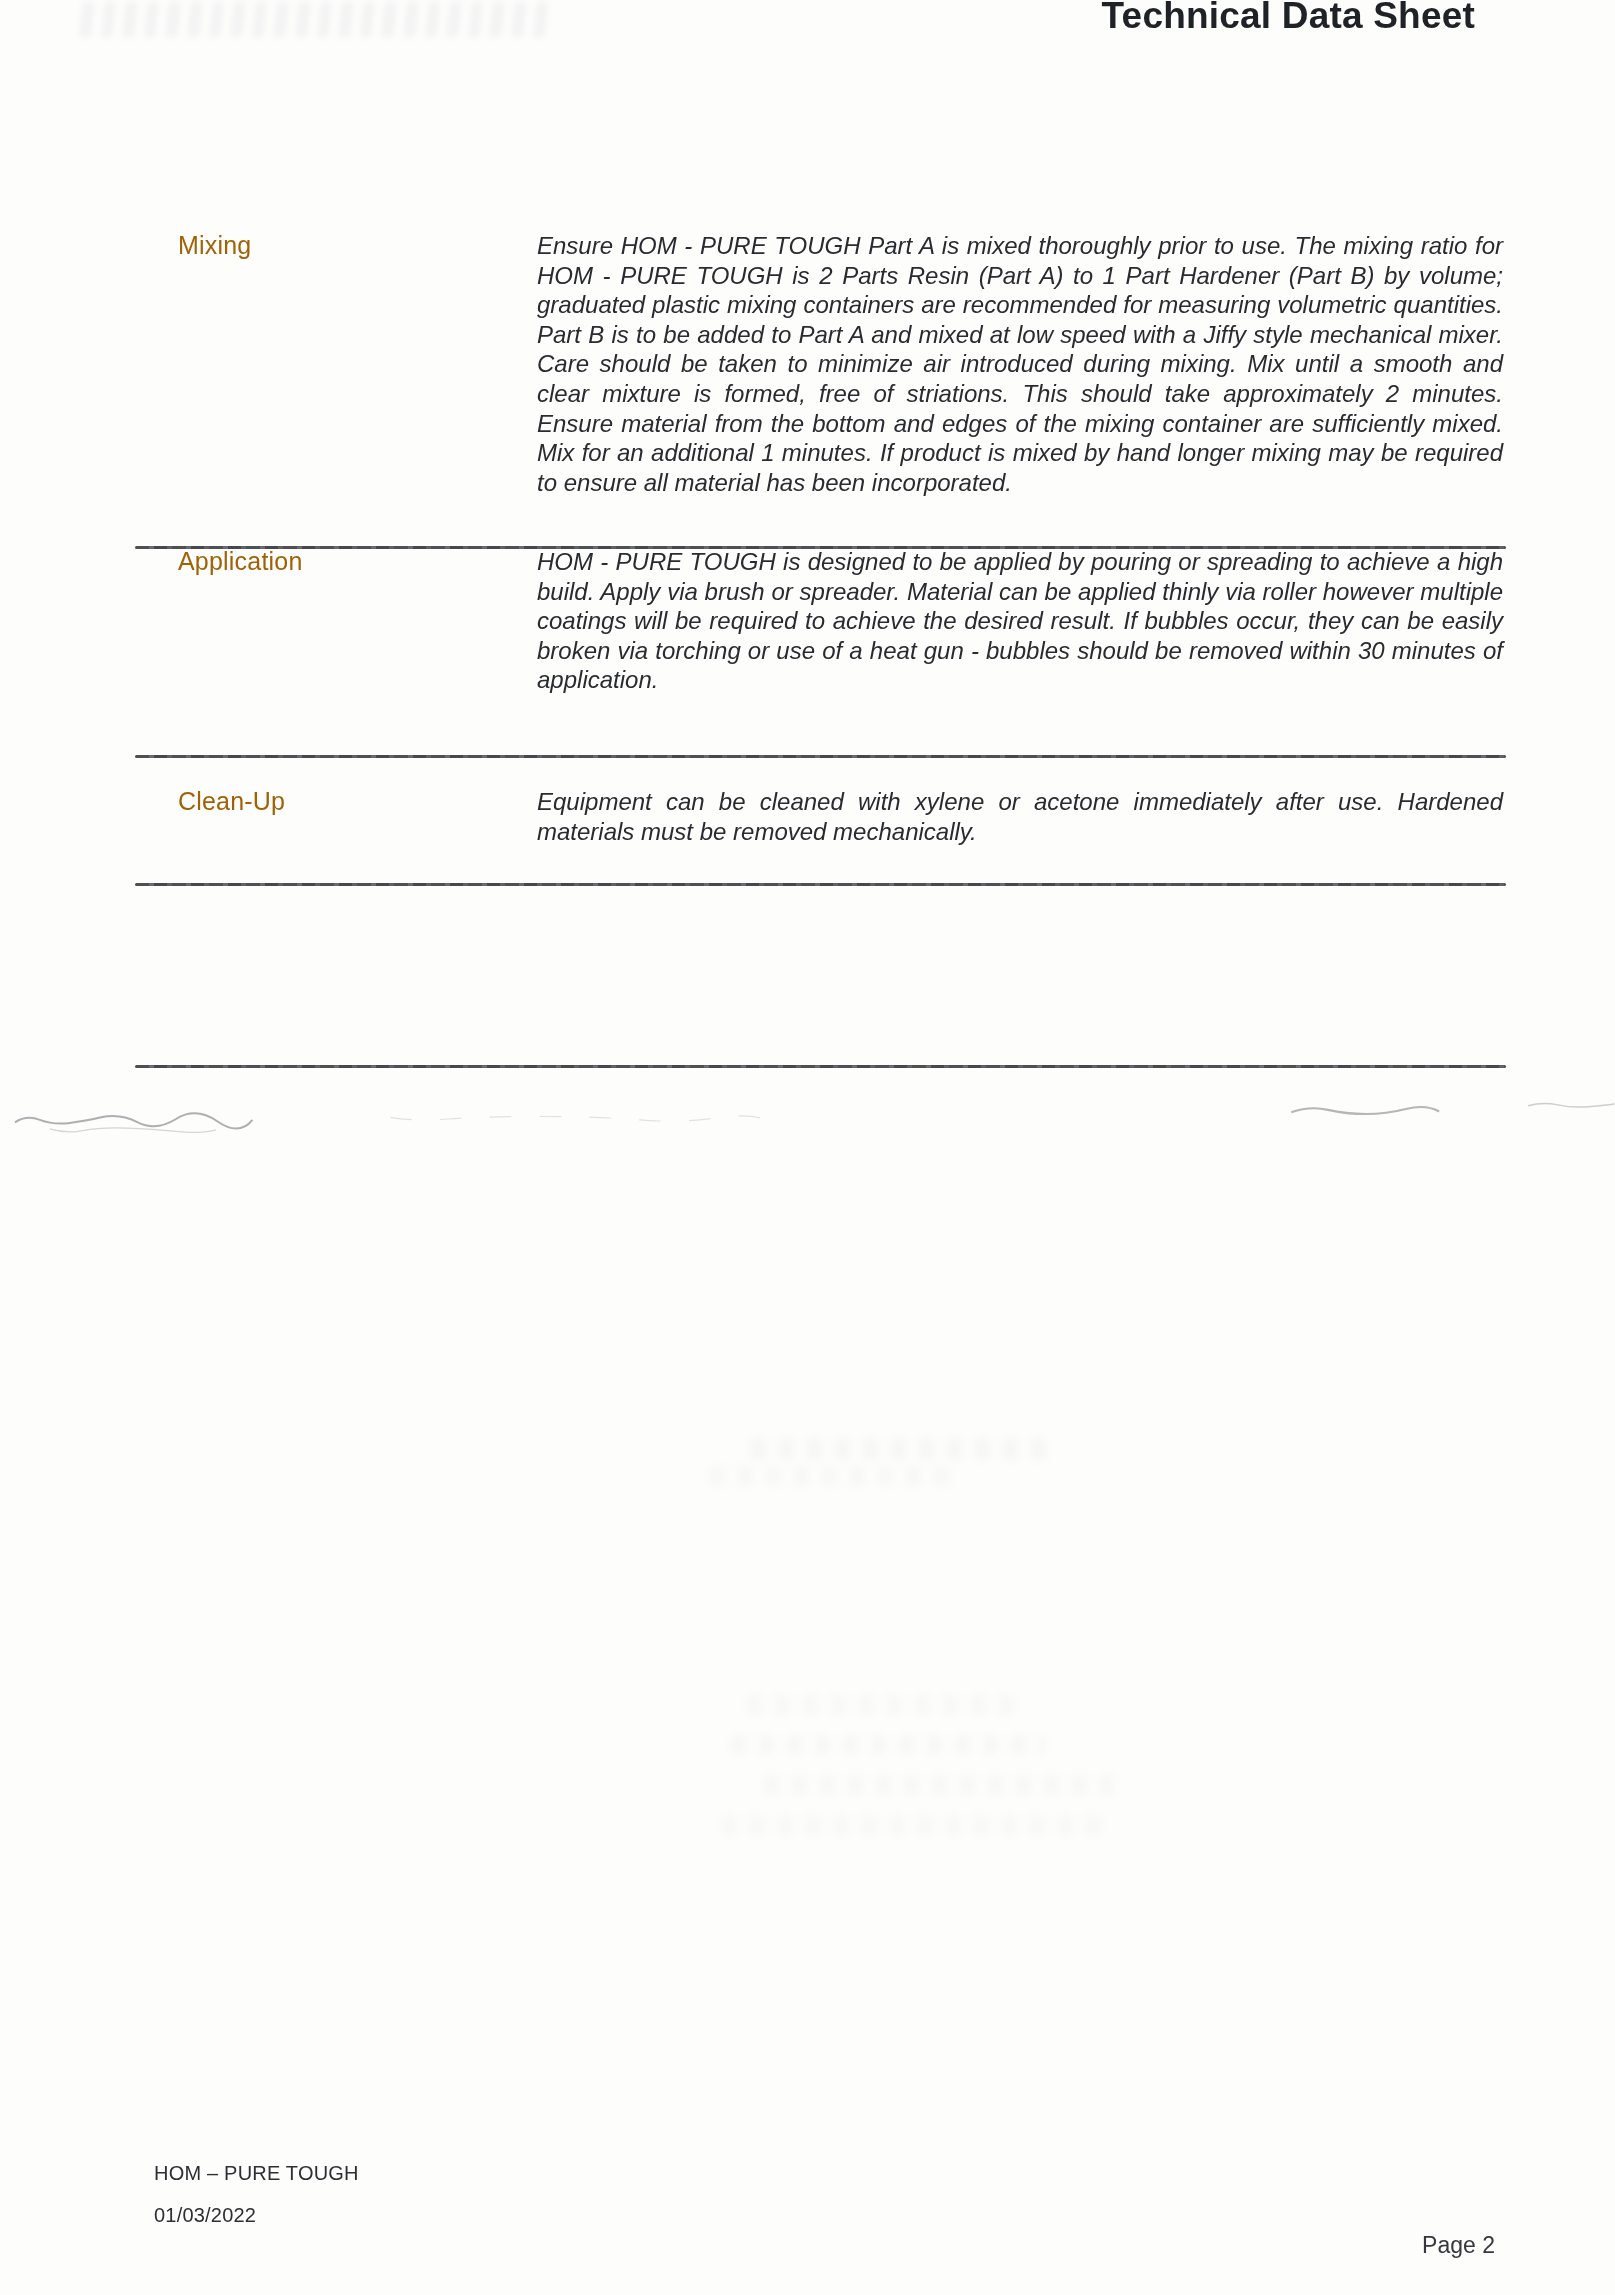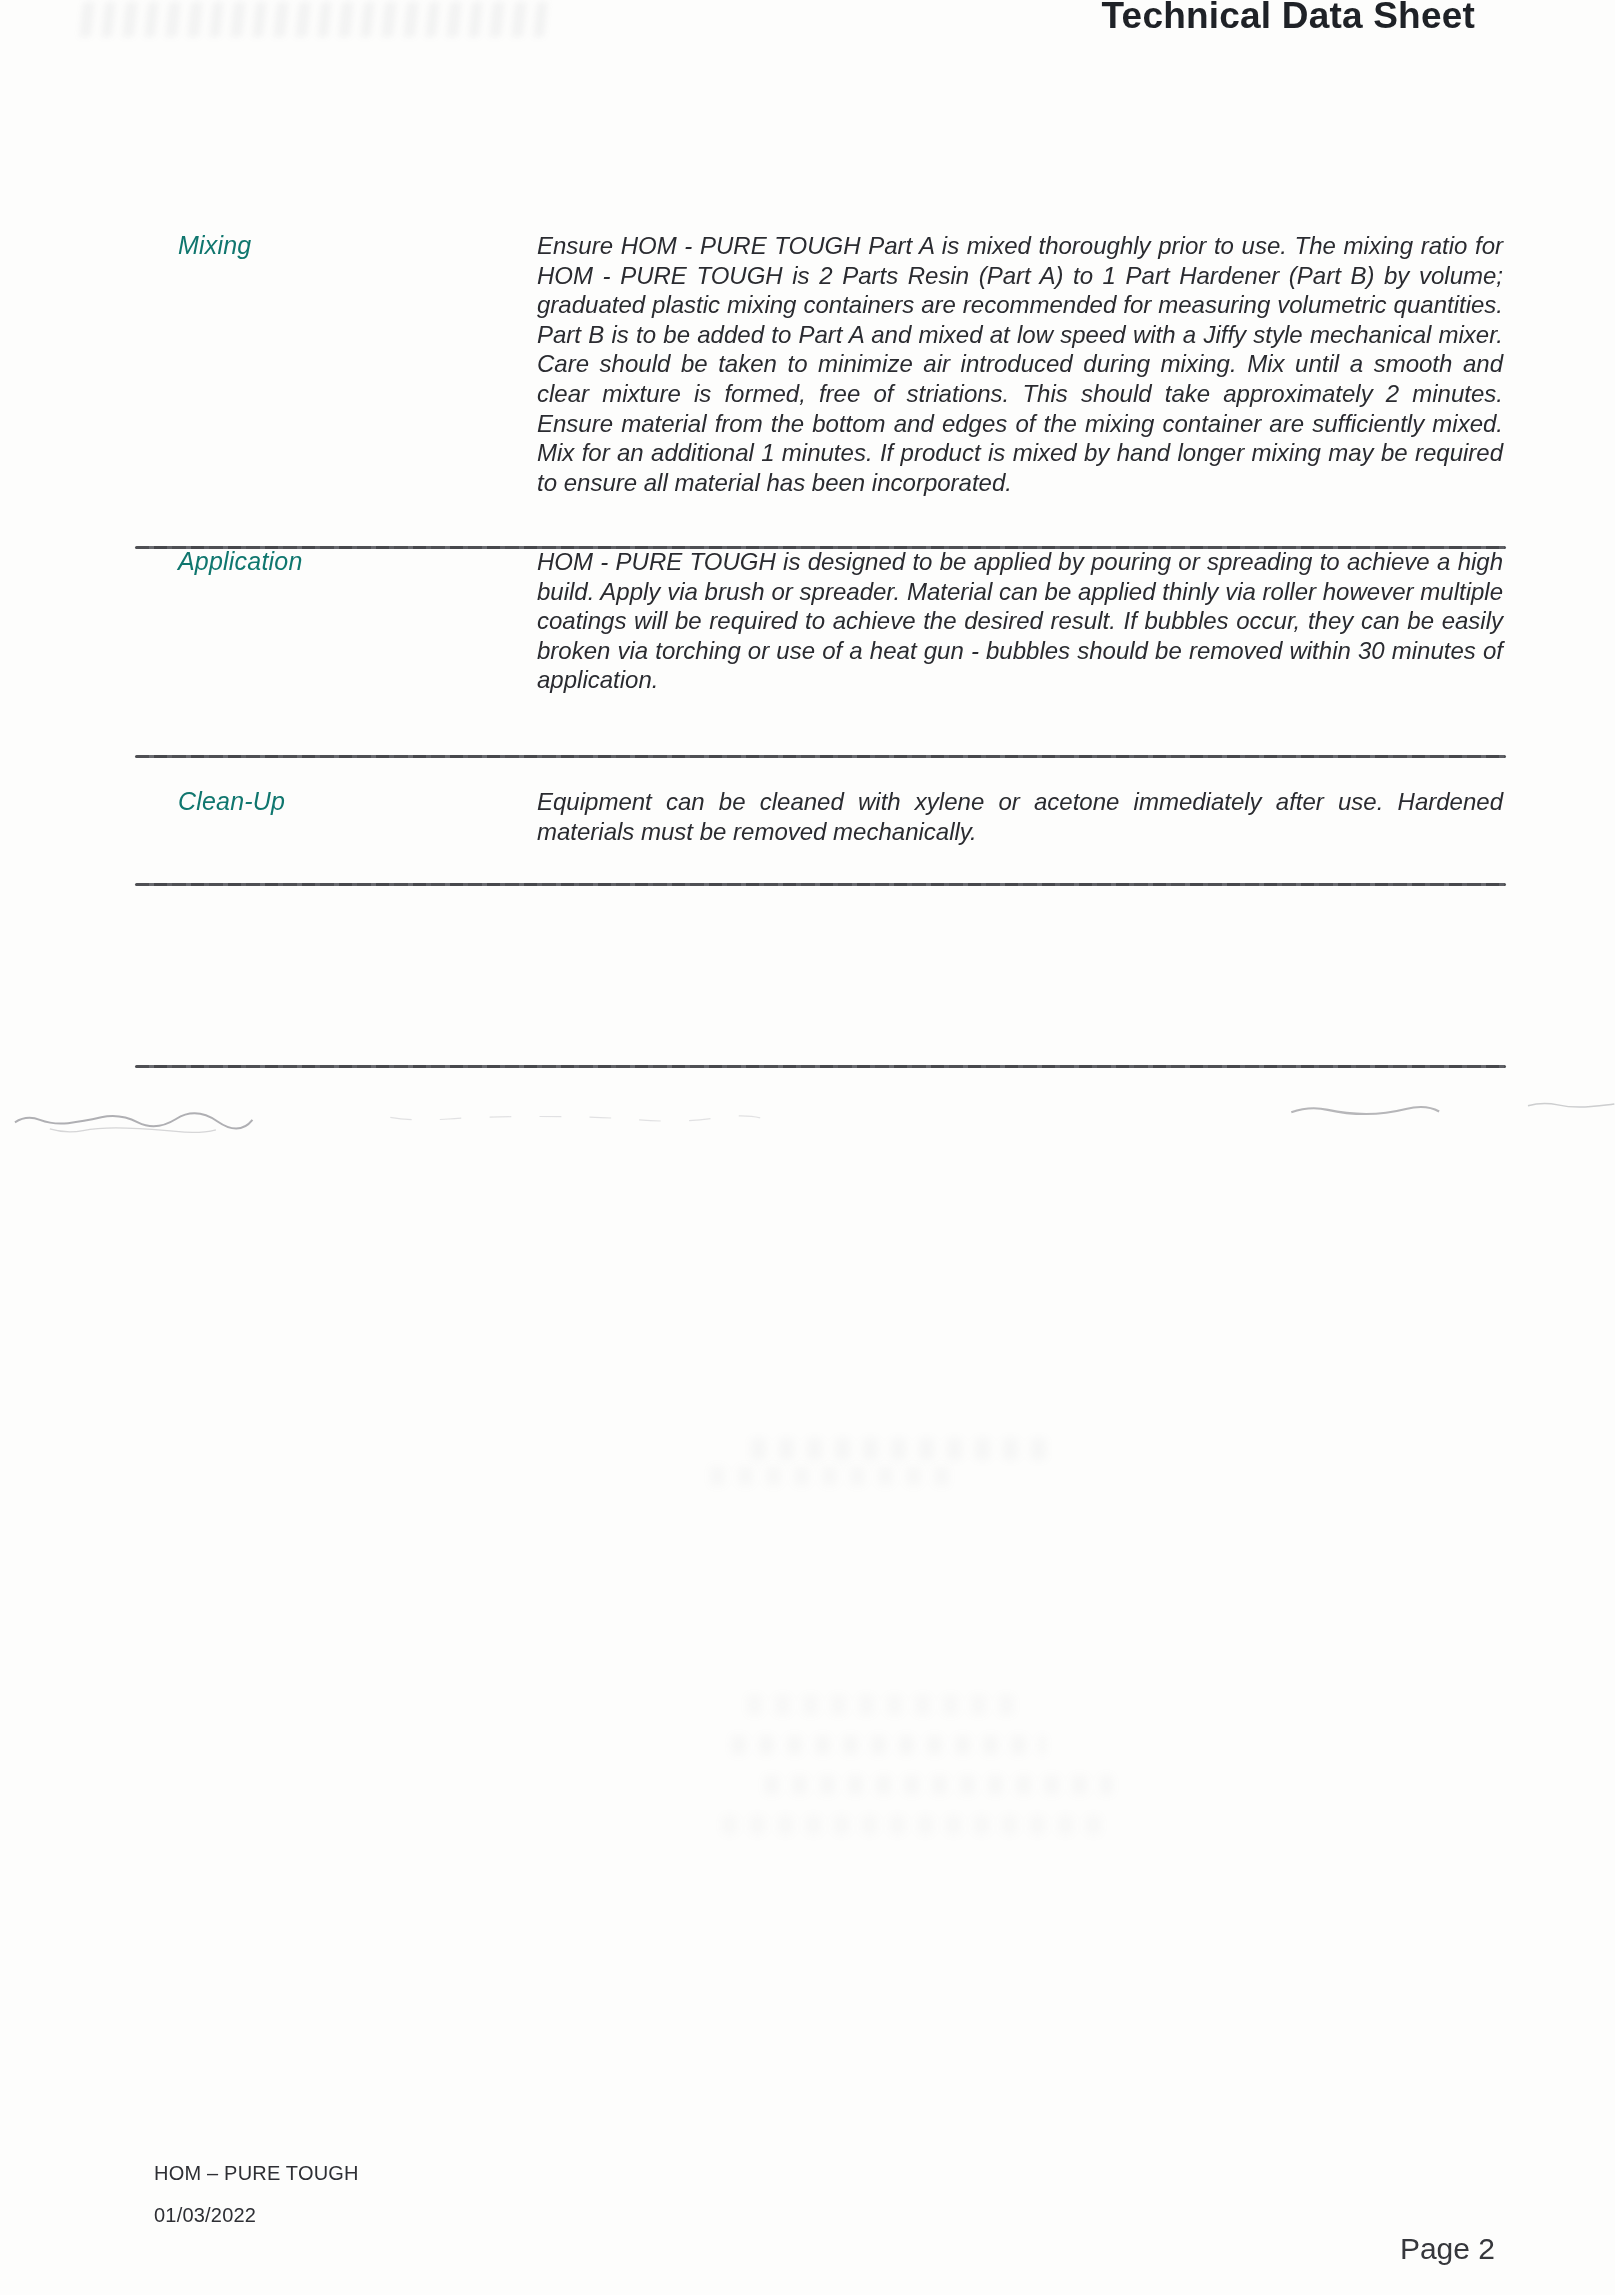--- a/index.html
+++ b/index.html
@@ -34,23 +34,22 @@
   .sec {
     position: absolute;
     left: 178px;
     width: 1326px;
     display: grid;
     grid-template-columns: 359px 966px;
     align-items: start;
   }
   .sec .label {
     font-size: 25px;
-    color: #0f766e;
+    color: #a16207;
     letter-spacing: 0.2px;
-    font-style: italic;
   }
   .sec .body p {
     margin: 0;
     font-size: 24px;
     line-height: 29.6px;
     text-align: justify;
     color: #2a2b30;
     font-style: italic;
   }
   .sec .body p + p {
@@ -104,21 +103,21 @@
     top: 2152px;
     font-size: 20px;
     color: #2e2f34;
     line-height: 42px;
     letter-spacing: 0.2px;
   }
   .page-number {
     position: absolute;
     right: 121px;
     top: 2232px;
-    font-size: 30px;
+    font-size: 23px;
     color: #36373c;
   }
 </style>
 </head>
 <body>
 
 <div class="page">
 
   <div class="ghost ghost-top"></div>
 

